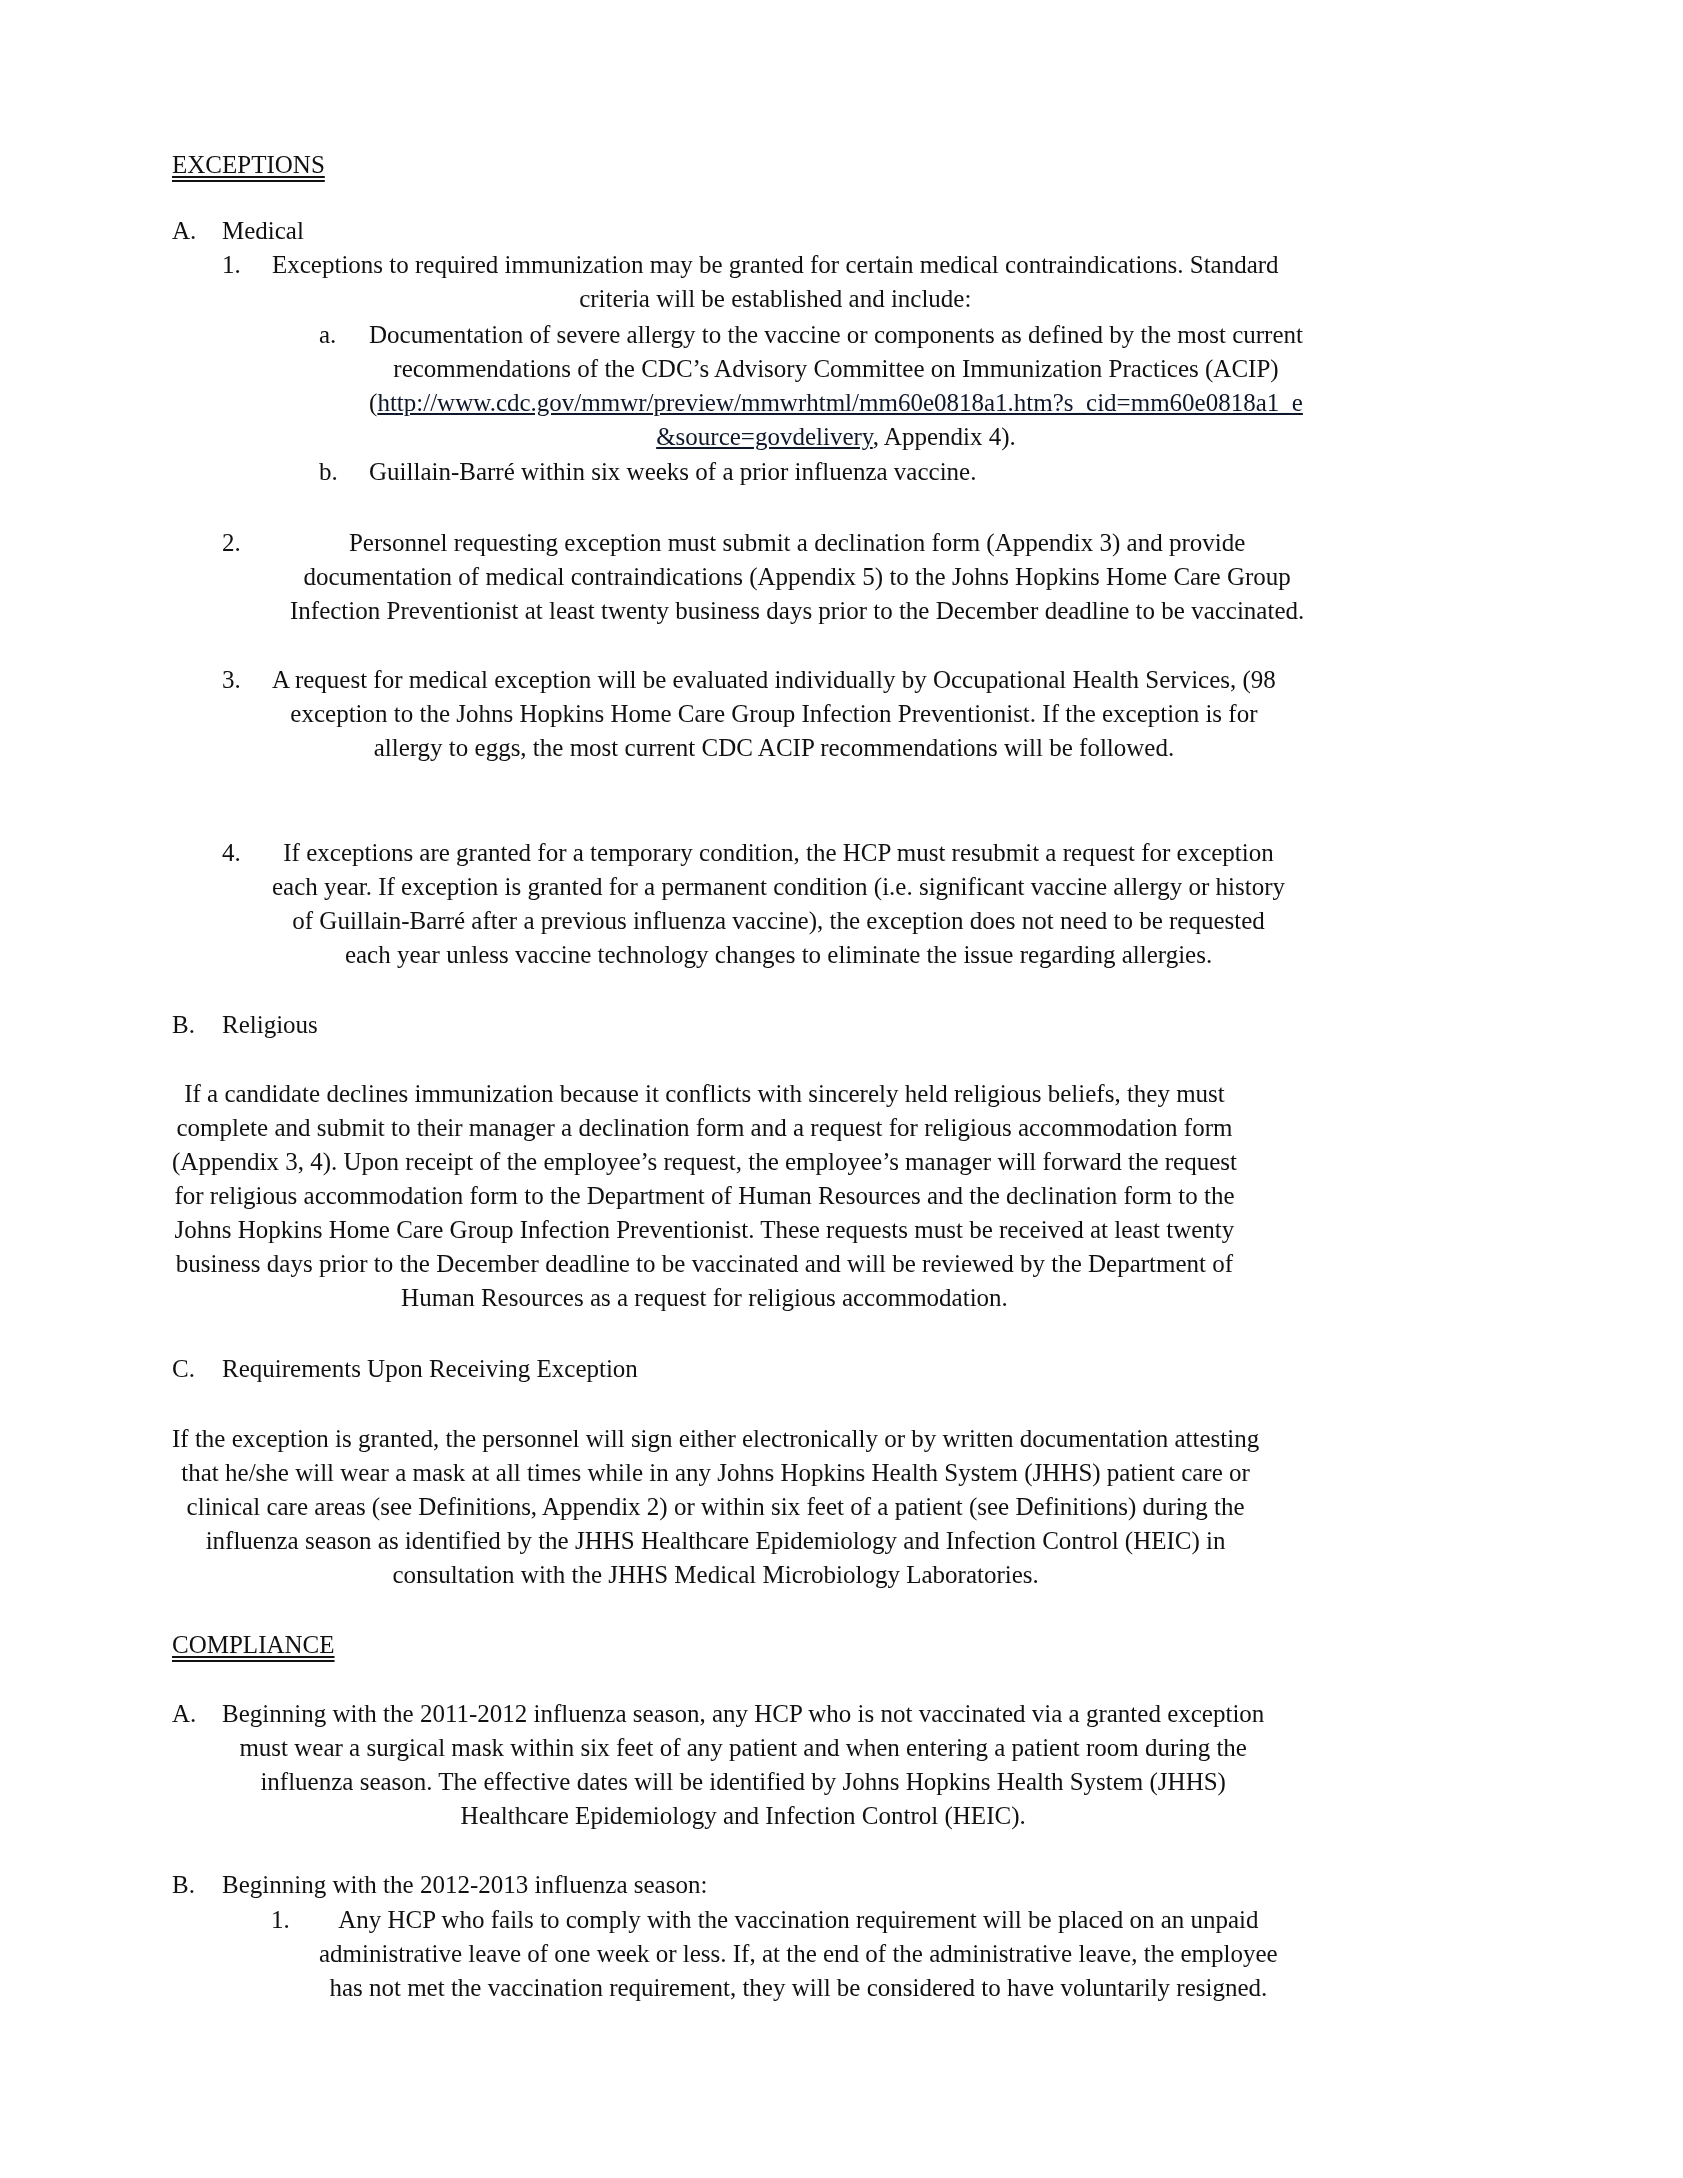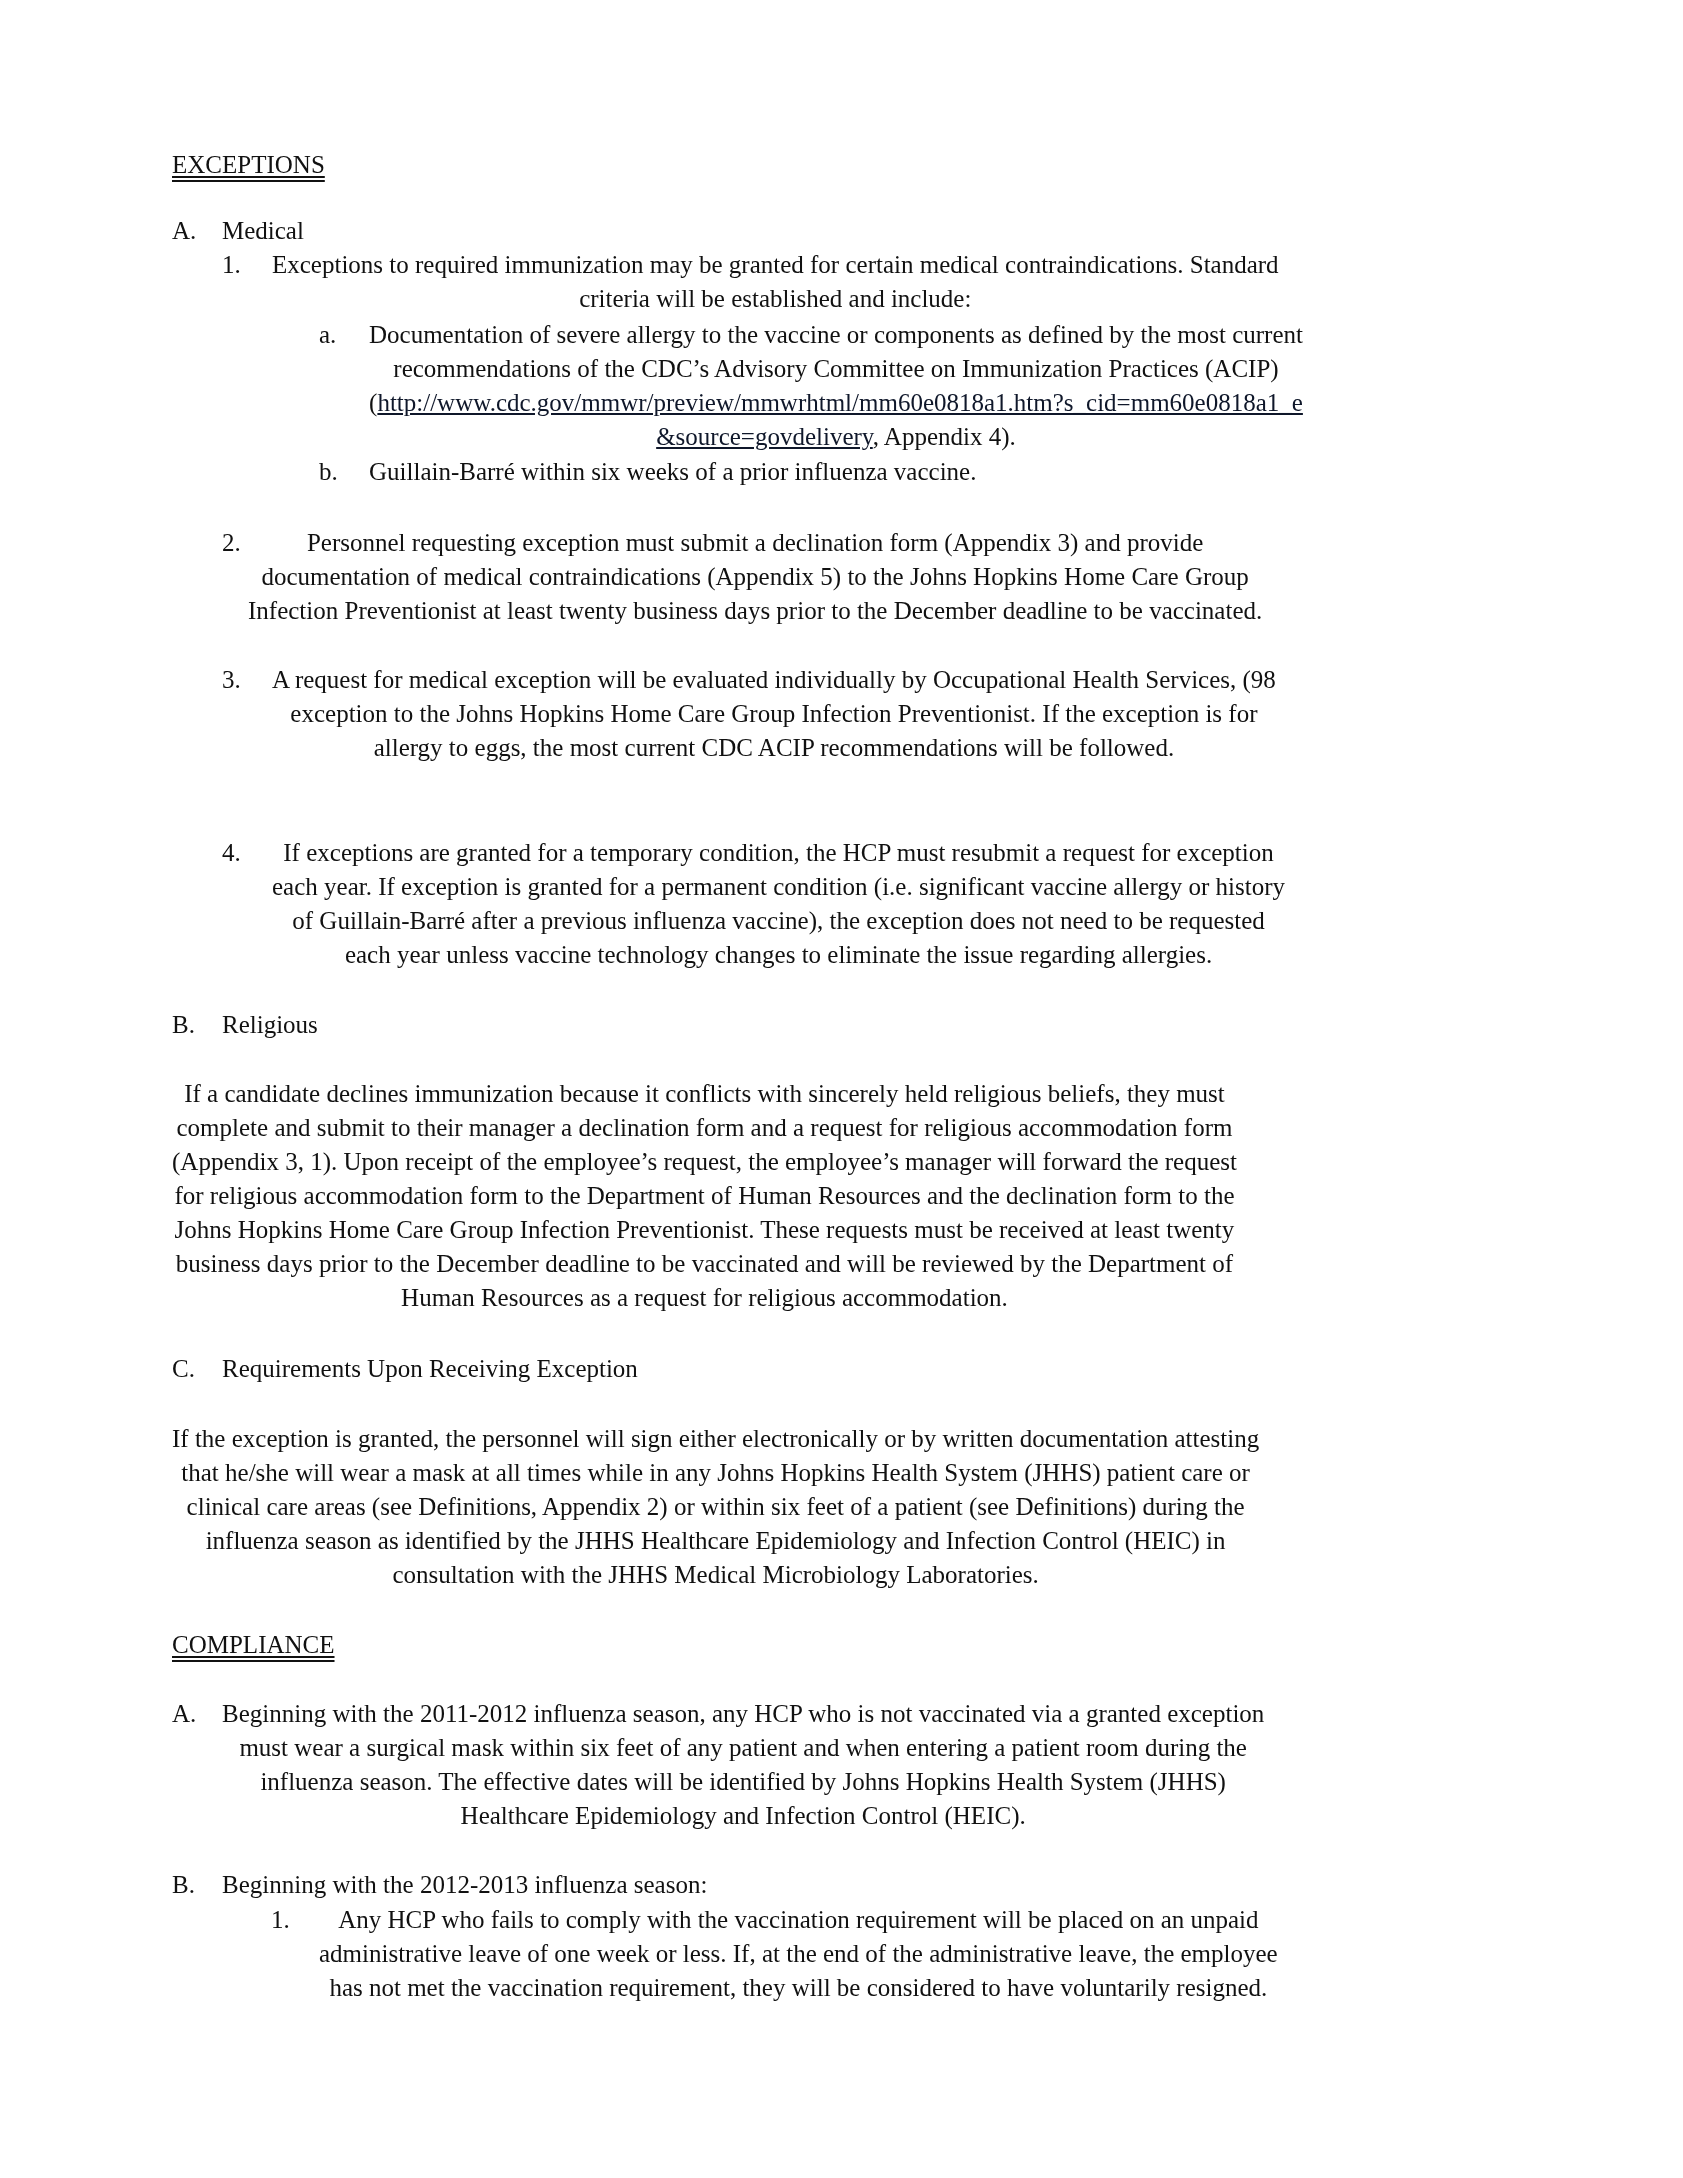--- a/index.html
+++ b/index.html
@@ -44,21 +44,21 @@
 
 <div class="blk" style="left:319px; top:455px;">
   <span class="marker" style="left:0; top:0;">b.</span>
   <div style="margin-left:50px;">
     <div class="line">Guillain-Barré within six weeks of a prior influenza vaccine.</div>
   </div>
 </div>
 
 <div class="blk" style="left:222px; top:526px;">
   <span class="marker" style="left:0; top:0;">2.</span>
-  <div style="margin-left:26px;">
+  <div style="margin-left:68px;">
     <div class="line">Personnel requesting exception must submit a declination form (Appendix 3) and provide</div>
     <div class="line">documentation of medical contraindications (Appendix 5) to the Johns Hopkins Home Care Group</div>
     <div class="line">Infection Preventionist at least twenty business days prior to the December deadline to be vaccinated.</div>
   </div>
 </div>
 
 <div class="blk" style="left:222px; top:663px;">
   <span class="marker" style="left:0; top:0;">3.</span>
   <div style="margin-left:50px;">
     <div class="line">A request for medical exception will be evaluated individually by Occupational Health Services, (98</div>
@@ -76,21 +76,21 @@
     <div class="line">each year unless vaccine technology changes to eliminate the issue regarding allergies.</div>
   </div>
 </div>
 
 <div class="blk line" style="left:172px; top:1008px;">
   <span>B.</span><span style="position:absolute; left:50px;">Religious</span>
 </div>
 <div class="blk" style="left:172px; top:1077px;">
   <div class="line">If a candidate declines immunization because it conflicts with sincerely held religious beliefs, they must</div>
   <div class="line">complete and submit to their manager a declination form and a request for religious accommodation form</div>
-  <div class="line">(Appendix 3, 1).  Upon receipt of the employee’s request, the employee’s manager will forward the request</div>
+  <div class="line">(Appendix 3, 4).  Upon receipt of the employee’s request, the employee’s manager will forward the request</div>
   <div class="line">for religious accommodation form to the Department of Human Resources and the declination form to the</div>
   <div class="line">Johns Hopkins Home Care Group Infection Preventionist.  These requests must be received at least twenty</div>
   <div class="line">business days prior to the December deadline to be vaccinated and will be reviewed by the Department of</div>
   <div class="line">Human Resources as a request for religious accommodation.</div>
 </div>
 
 <div class="blk line" style="left:172px; top:1352px;">
   <span>C.</span><span style="position:absolute; left:50px;">Requirements Upon Receiving Exception</span>
 </div>
 <div class="blk" style="left:172px; top:1422px;">

